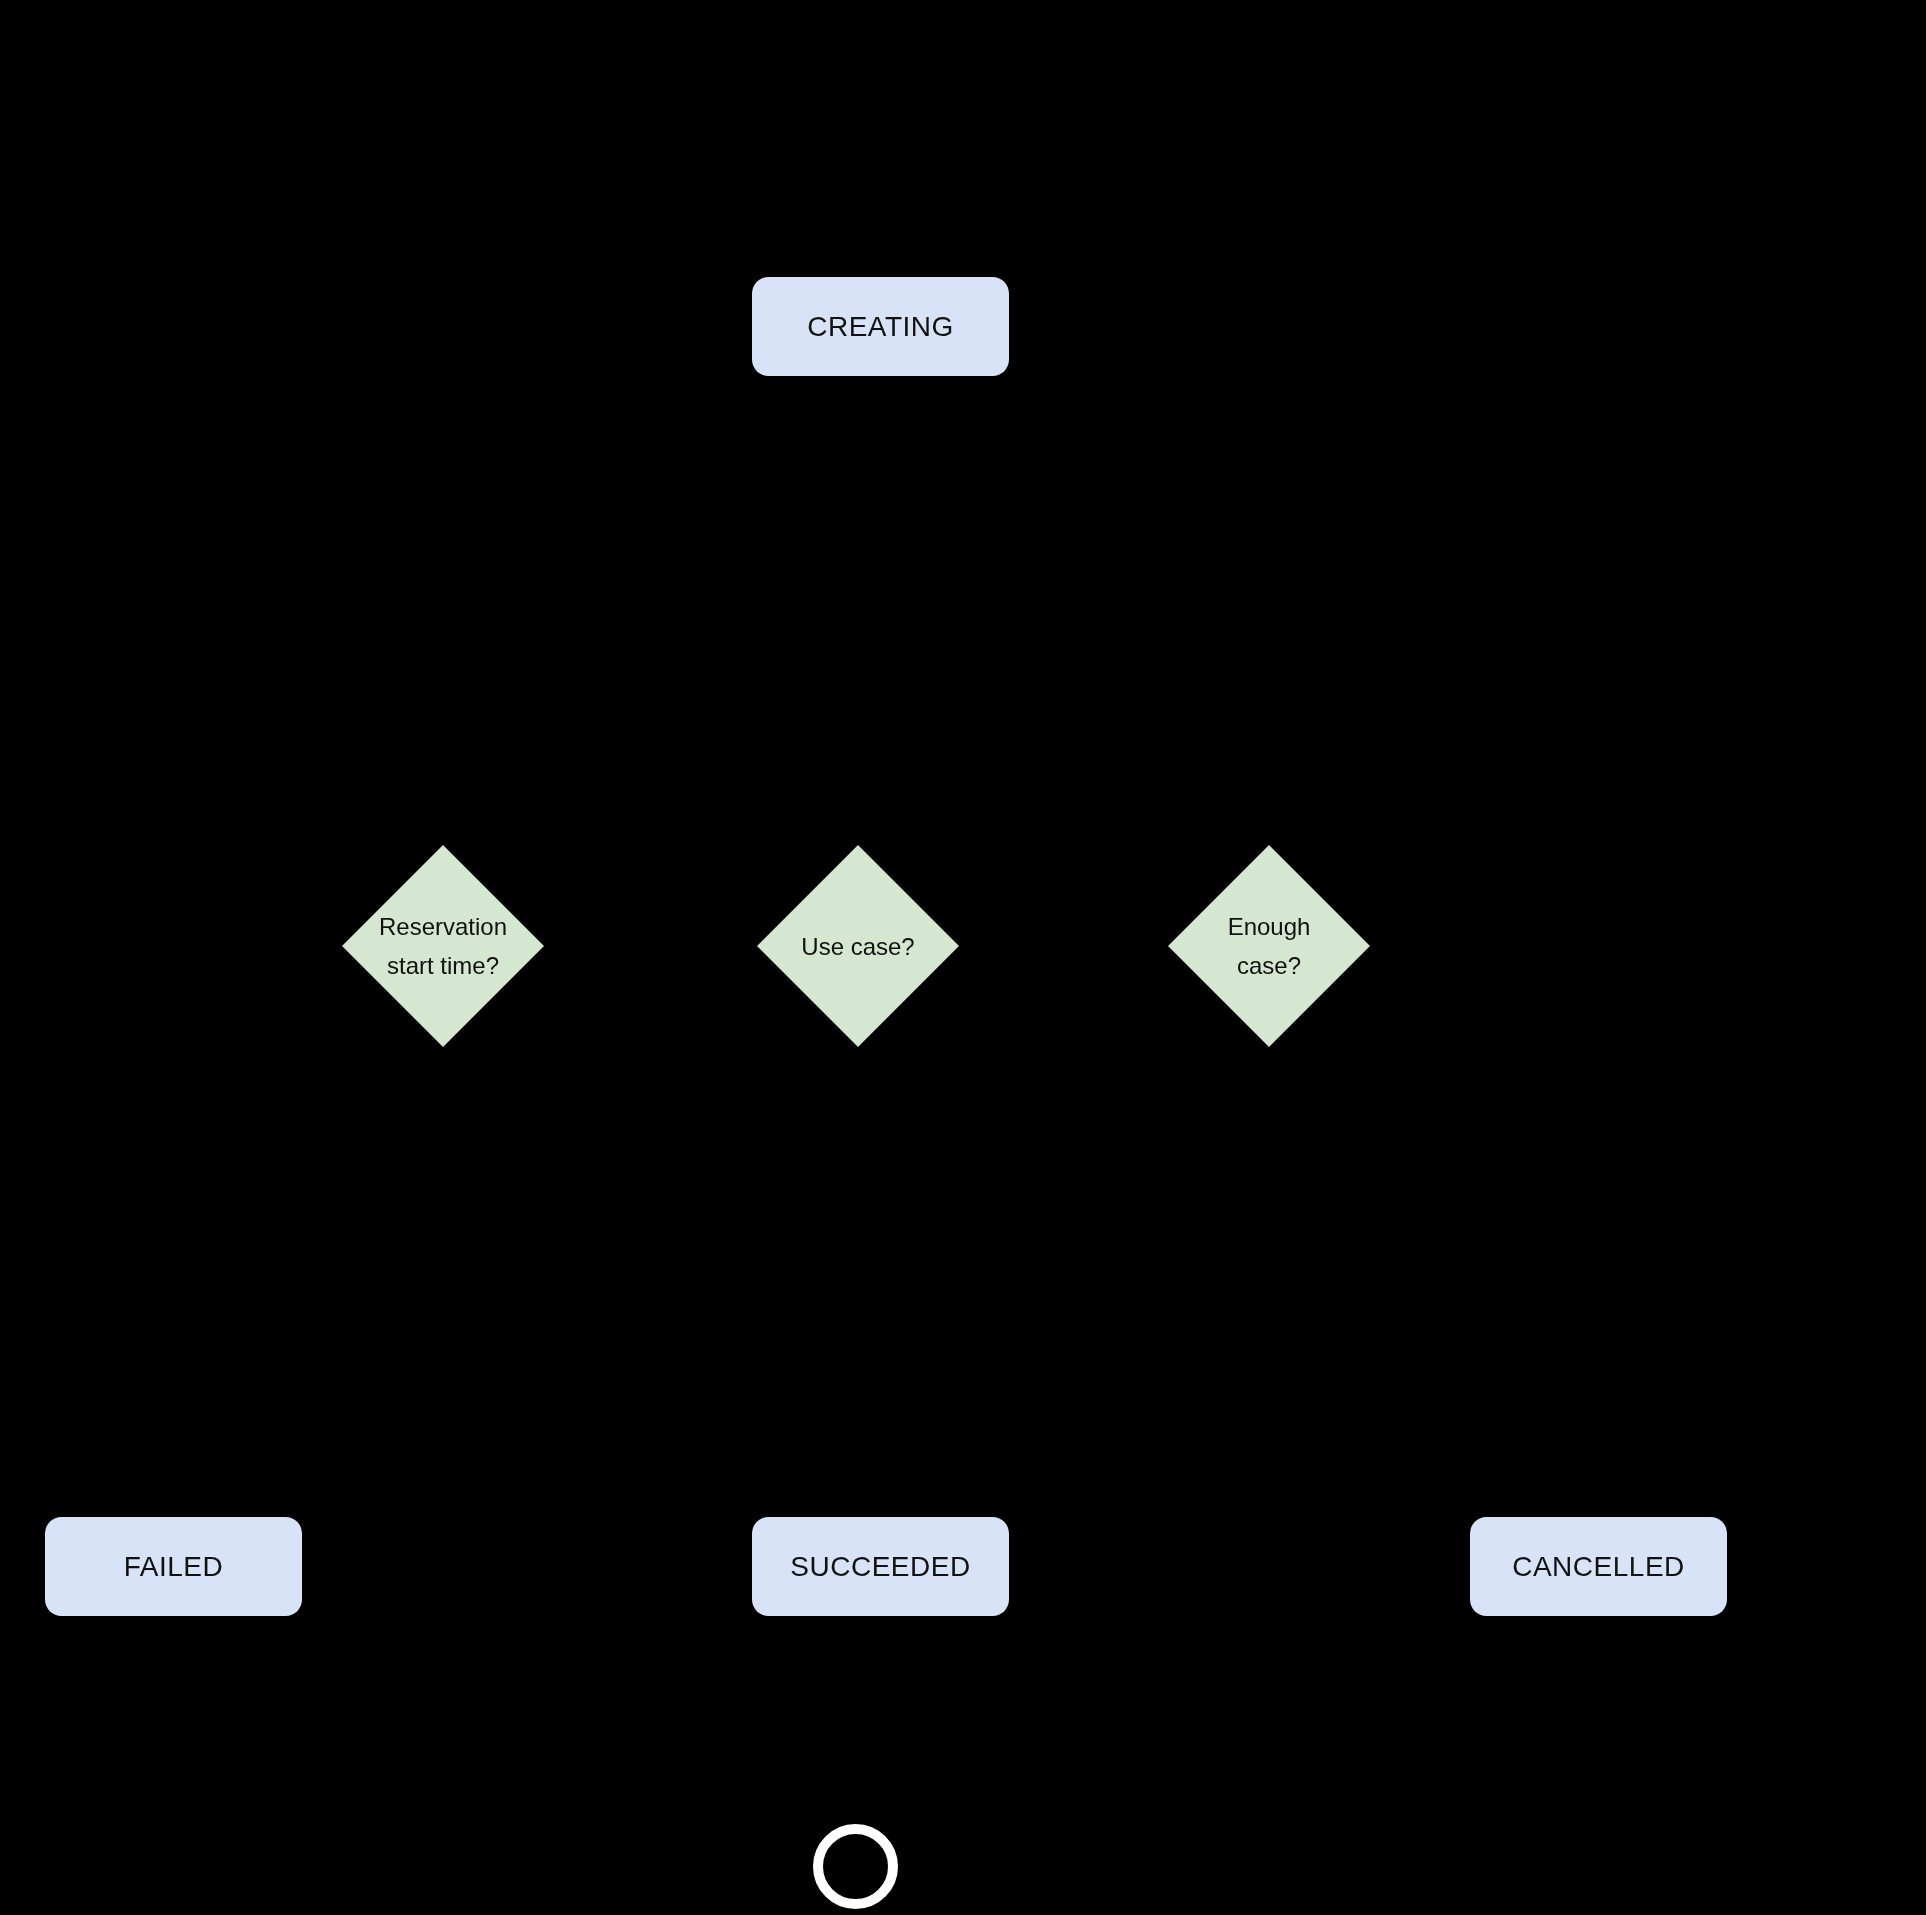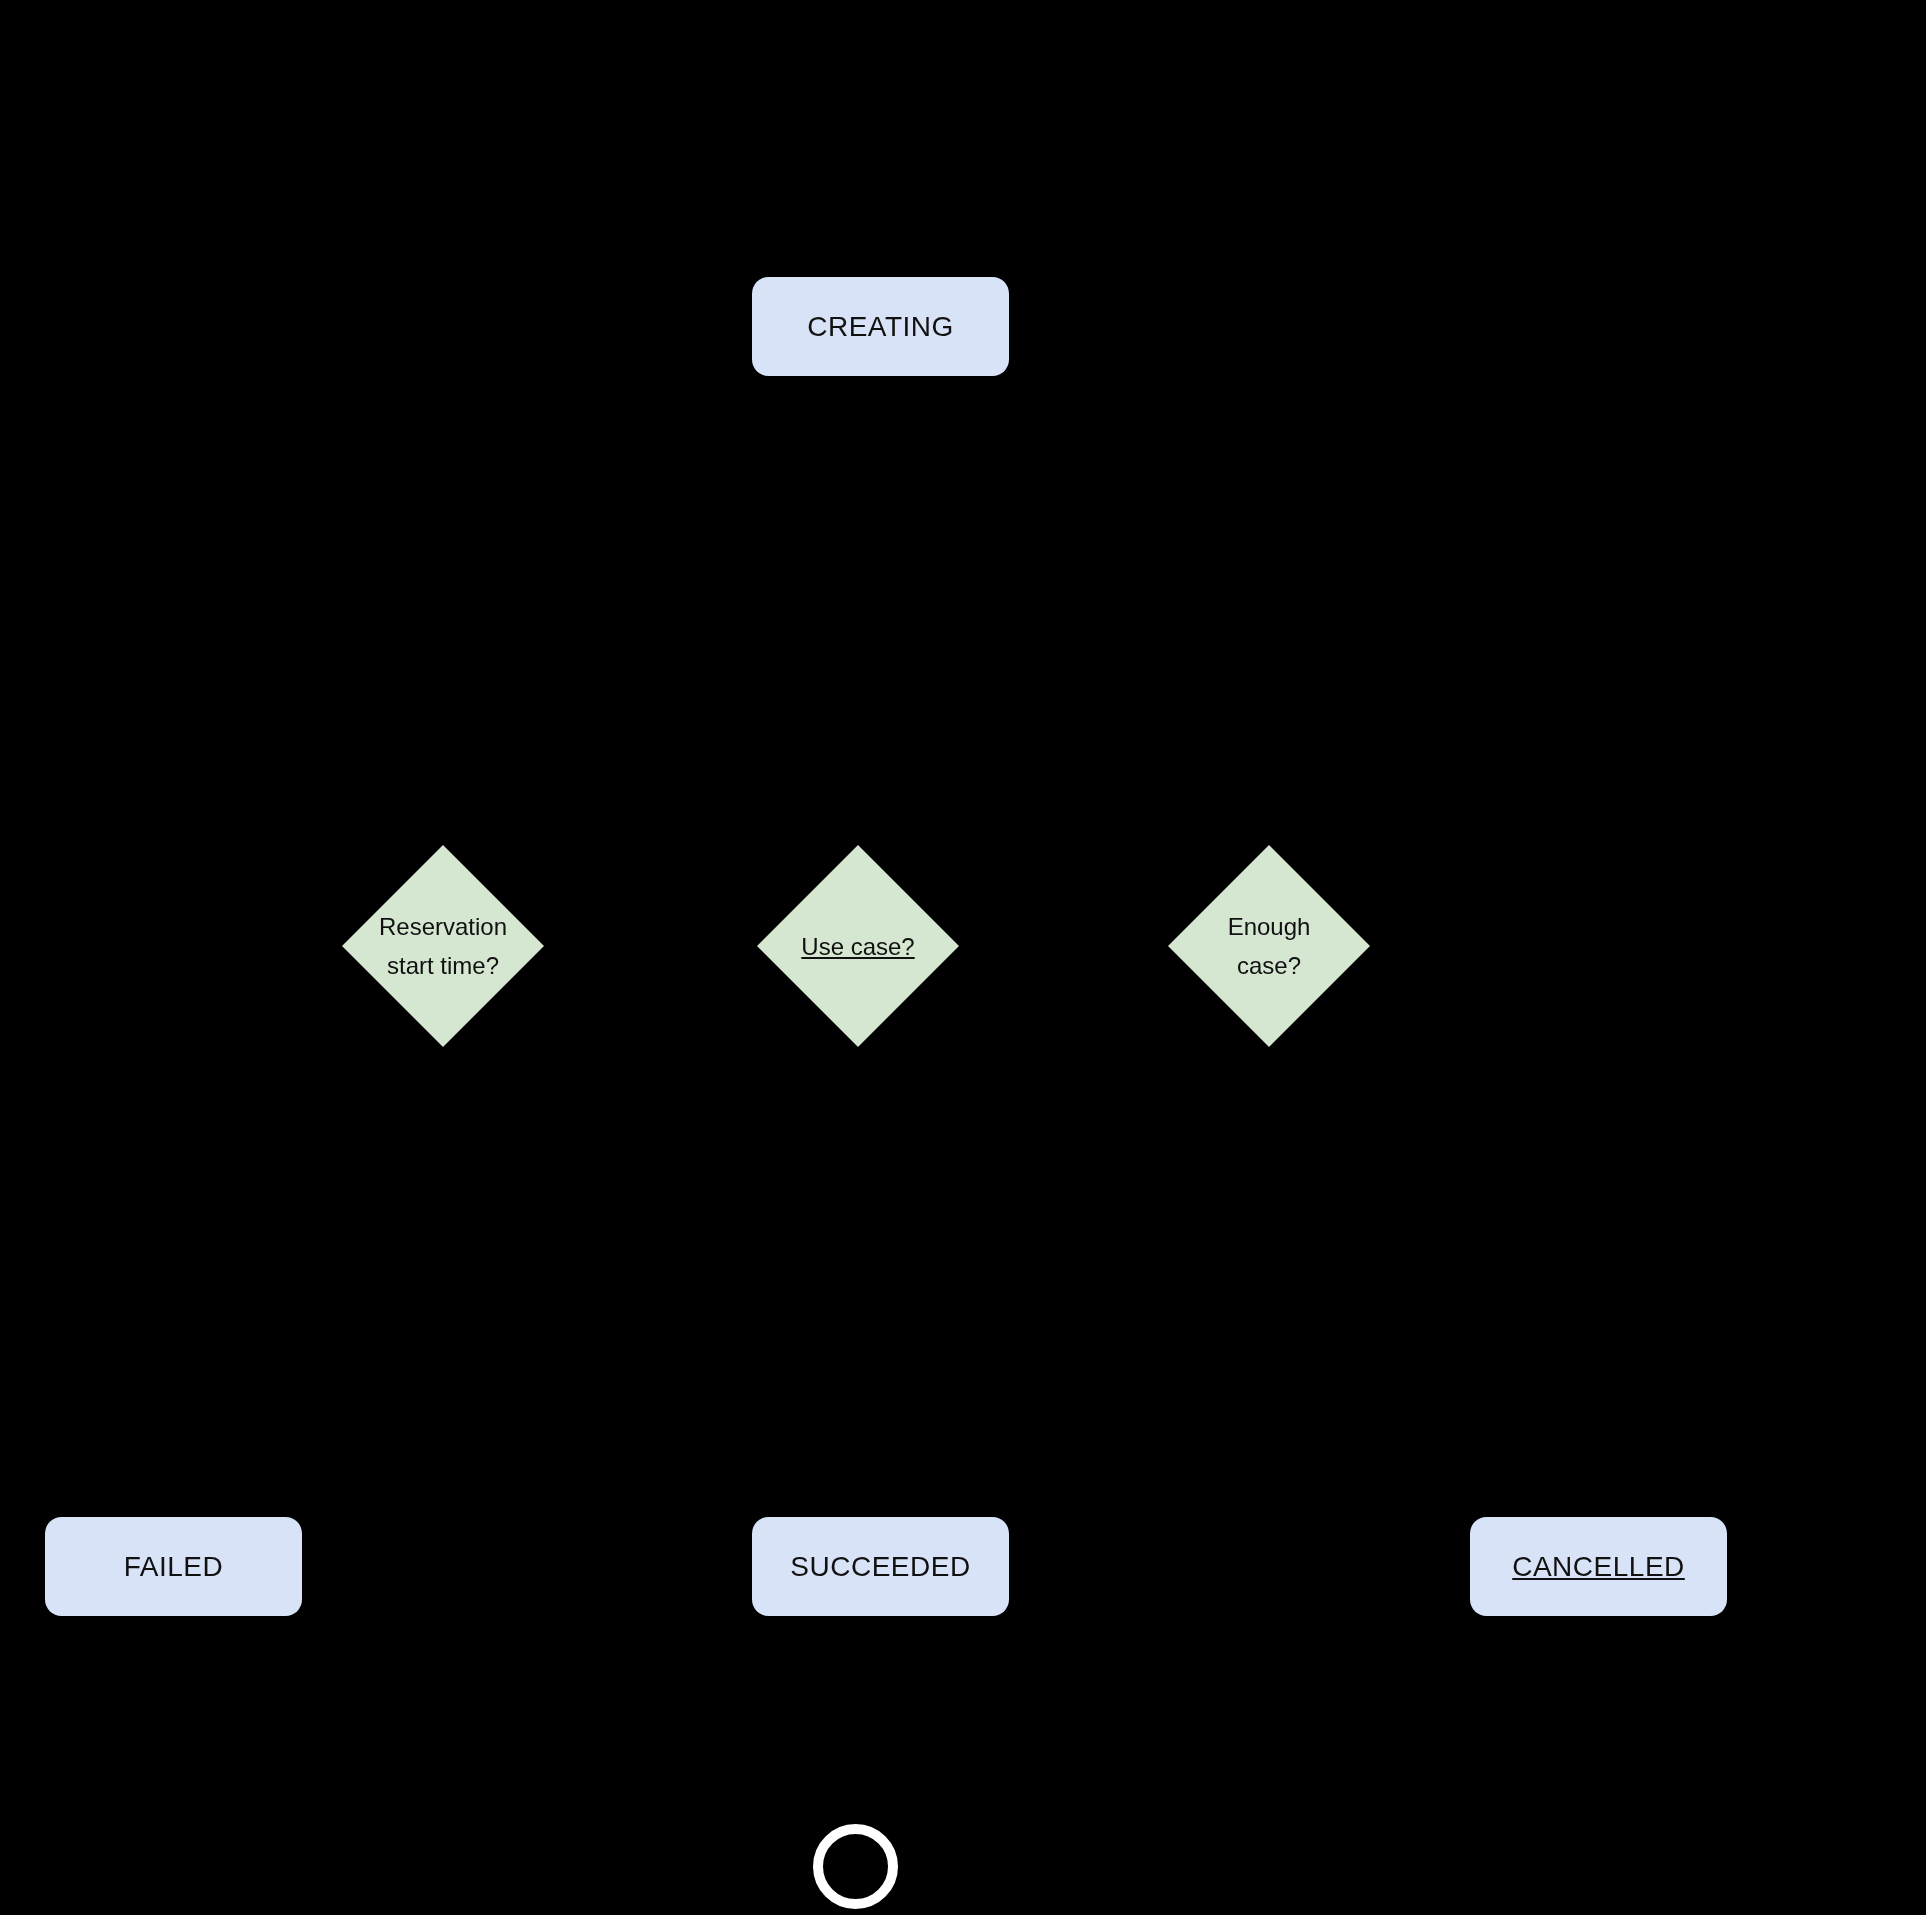--- a/index.html
+++ b/index.html
@@ -59,24 +59,24 @@
     text-align: center;
     color: var(--text-color);
     font-size: 24px;
     line-height: 39px;
   }
 
   #node-creating  { left: 730px; top: 277px;  }
   #node-accepted  { left: 730px; top: 587px; }
   #node-failed    { left: 23px;   top: 1517px; }
   #node-succeeded { left: 730px; top: 1517px; }
-  #node-cancelled { left: 1448px; top: 1517px; text-decoration: underline; }
+  #node-cancelled { left: 1448px; top: 1517px; }
 
   #node-reservation-start-time { left: 342px;  top: 845px; }
-  #node-use-case               { left: 757px; top: 845px; text-decoration: underline; }
+  #node-use-case               { left: 757px; top: 845px; }
   #node-enough-quota           { left: 1168px; top: 845px; }
   #node-resources-available    { left: 1168px; top: 1207px; }
 
   
   .end-circle {
     position: absolute;
     left: 813px;
     top: 1824px;
     width: 85px;
     height: 85px;

